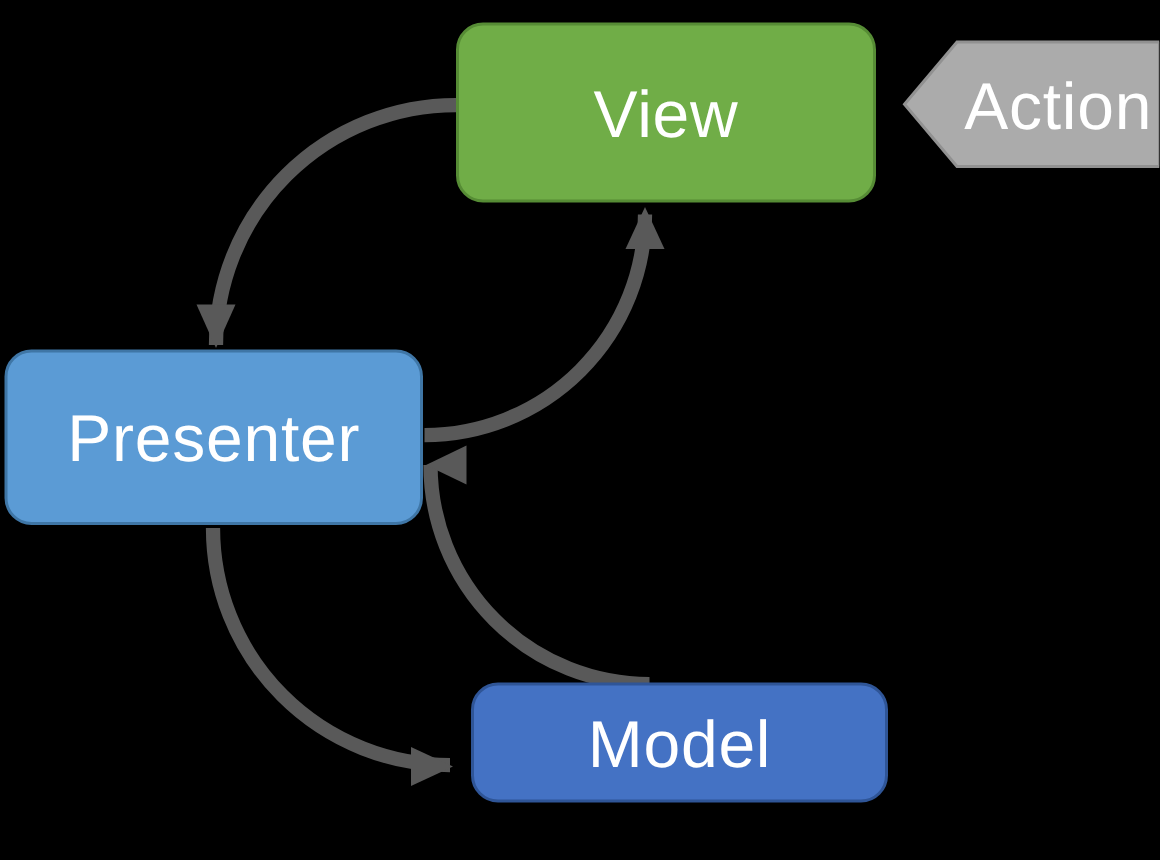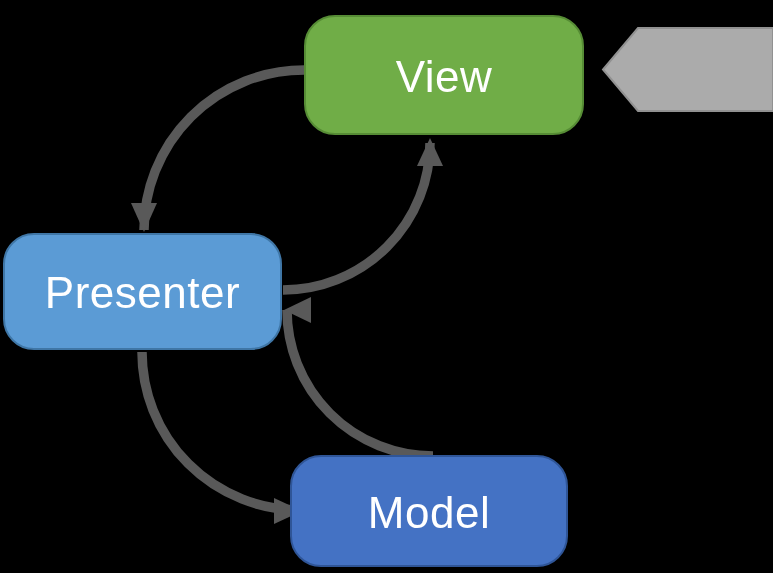--- a/index.html
+++ b/index.html
@@ -32,21 +32,21 @@
     stroke: none;
   }
   .chevron {
     fill: var(--action-fill, #ABABAB);
     stroke: var(--action-border, #919191);
     stroke-width: 2;
   }
   .node {
     position: absolute;
     box-sizing: border-box;
-    border-radius: 31px;
+    border-radius: 18px;
     border: 2px solid;
     display: flex;
     align-items: center;
     justify-content: center;
     color: var(--label-text, #FFFFFF);
     font-size: 44px;
     font-weight: 300;
     letter-spacing: 0.5px;
   }
   .node .label { padding-top: 3px; }
@@ -55,21 +55,21 @@
     background: var(--view-fill, #70AD47);
     border-color: var(--view-border, #568C35);
   }
   .node.presenter {
     left: 3px; top: 233px; width: 279px; height: 117px;
     background: var(--presenter-fill, #5B9BD5);
     border-color: var(--presenter-border, #3F76A6);
     justify-content: center;
   }
   .node.model {
-    left: 290px; top: 455px; width: 278px; height: 112px;
+    left: 314px; top: 455px; width: 278px; height: 80px;
     background: var(--model-fill, #4472C4);
     border-color: var(--model-border, #2F5597);
   }
   .action-label-box {
     position: absolute;
     left: 638px; top: 28px; width: 135px; height: 83px;
     display: flex;
     align-items: center;
     justify-content: center;
     color: var(--label-text, #FFFFFF);
@@ -106,14 +106,17 @@
   </div>
 
   <div class="node presenter">
     <span class="label">Presenter</span>
   </div>
 
   <div class="node model">
     <span class="label">Model</span>
   </div>
 
+  <div class="action-label-box">
+    <span class="label">Action</span>
+  </div>
 
 </div>
 
 </body></html>

